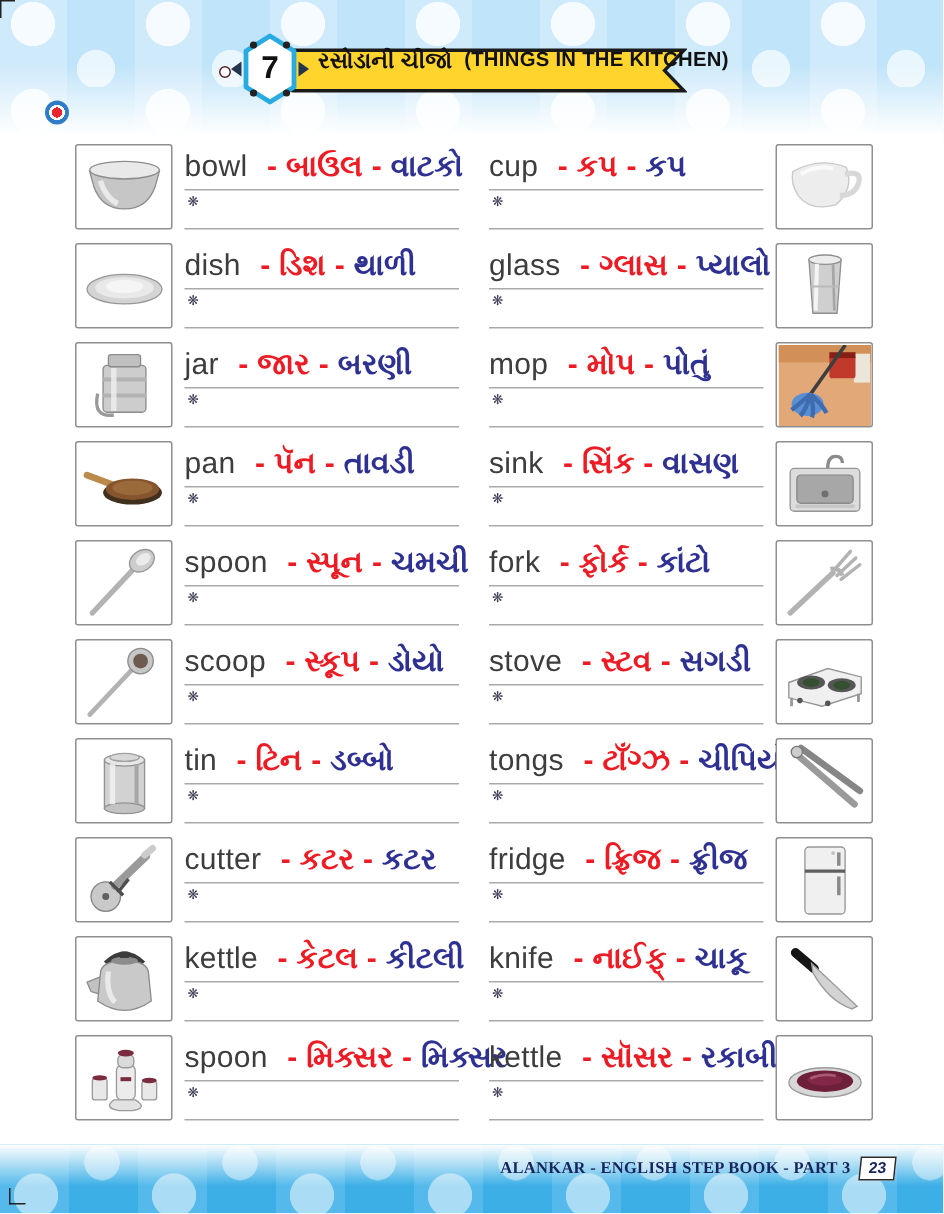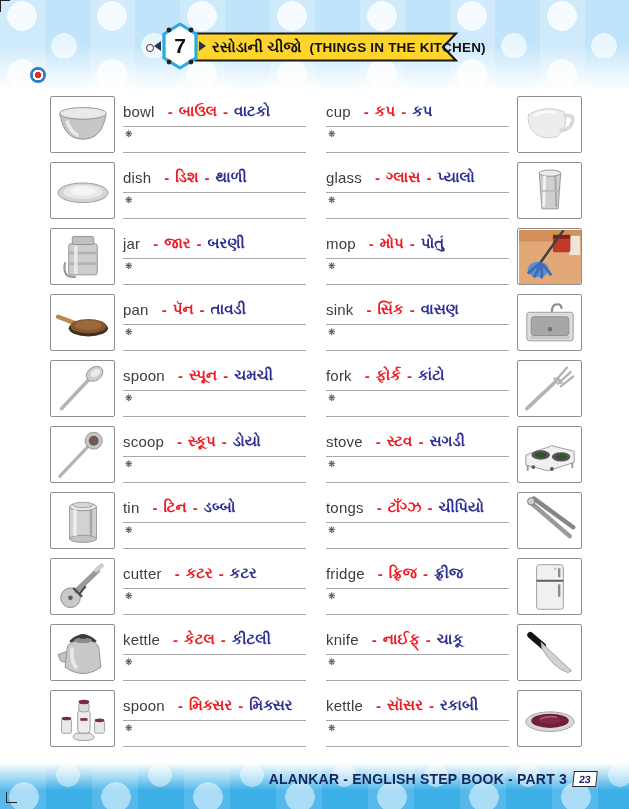--- a/index.html
+++ b/index.html
@@ -25,21 +25,21 @@
 
   
   .header{position:absolute;left:0;top:28px;width:629px;height:46px;}
   .step-pill{position:absolute;left:36px;top:4px;width:150px;height:30px;box-sizing:border-box;
     background:var(--step-pill-red,#ef4656);border:2px solid #2b2b2b;border-radius:17px;
     box-shadow:inset 0 0 0 2px rgba(255,255,255,.9);
     color:#fff;font-weight:bold;font-size:20px;letter-spacing:1.5px;
     display:flex;align-items:center;padding-left:15px;z-index:3;}
   .ribbon-wrap{position:absolute;left:188px;top:4px;width:270px;height:30px;z-index:1;}
   .ribbon-wrap svg{position:absolute;left:0;top:0;}
-  .ribbon-text{position:absolute;left:24px;top:0;height:30px;display:flex;align-items:center;gap:8px;
+  .ribbon-text{position:absolute;left:24px;top:0;height:30px;display:flex;align-items:flex-start;gap:8px;
     font-weight:bold;color:#111;white-space:nowrap;}
   .ribbon-text .guj{font-size:15px;}
   .ribbon-text .eng{font-size:13.5px;letter-spacing:.2px;}
   .badge{position:absolute;left:156px;top:-6px;width:48px;height:48px;z-index:4;}
   .badge .num{position:absolute;left:0;top:0;width:48px;height:48px;display:flex;align-items:center;justify-content:center;
     font-weight:bold;font-size:21px;color:#111;}
   .deco-dot{position:absolute;left:146px;top:16px;width:6px;height:6px;border-radius:50%;
     background:#fff;border:1.5px solid #5a1f27;z-index:3;}
   .chev{position:absolute;top:13px;width:0;height:0;border-top:5px solid transparent;border-bottom:5px solid transparent;z-index:5;}
   .chev.l{left:154px;border-right:7px solid #23364d;}
@@ -55,31 +55,31 @@
   
   .table{position:absolute;left:0;top:96px;width:629px;}
   .row{display:flex;gap:20px;padding:0 47px 0 50px;height:57px;margin-bottom:9px;}
   .cell{flex:1;display:flex;min-width:0;}
   .imgbox{flex:0 0 65px;width:65px;height:57px;box-sizing:border-box;border:1.5px solid #8f8f8f;
     border-radius:2px;background:#fff;display:flex;align-items:center;justify-content:center;overflow:hidden;}
   .textcol{flex:1;display:flex;flex-direction:column;min-width:0;}
   .cell.left .textcol{margin-left:8px;}
   .cell.right .textcol{margin-right:8px;}
   .line1{height:30px;display:flex;align-items:center;border-bottom:1.6px solid #a9a9a9;
-    font-size:15px;white-space:nowrap;}
+    font-size:20px;white-space:nowrap;}
   .word{color:#3d3d3d;letter-spacing:.2px;margin-right:7px;}
   .dash{color:var(--accent-red,#ed1c24);font-weight:bold;margin:0 6px;}
   .pron{color:var(--accent-red,#ed1c24);font-weight:bold;}
   .meaning{color:var(--meaning-blue,#2e3192);font-weight:bold;}
   .line2{flex:1;border-bottom:1.6px solid #a9a9a9;position:relative;}
   .bullet{position:absolute;left:2px;top:2px;font-size:9px;color:#3a3a52;}
 
   
   .footer{position:absolute;right:32px;top:771px;display:flex;align-items:center;gap:6px;z-index:2;}
-  .footer-text{font-size:14px;font-weight:bold;color:#17255c;letter-spacing:.2px;}
+  .footer-text{font-size:11px;font-weight:bold;color:#17255c;letter-spacing:.2px;font-family:Liberation Serif, serif;}
   .page-num{box-sizing:border-box;min-width:24px;padding:1px 5px;background:#fff;border:1.6px solid #2b2b2b;
     font-size:10.5px;font-weight:bold;color:#17255c;text-align:center;transform:skewX(-6deg);}
 </style>
 </head>
 <body>
 
 <div class="page">
   <div class="band-top"></div>
   <div class="band-bottom"></div>
   <div class="crop tl"></div>

